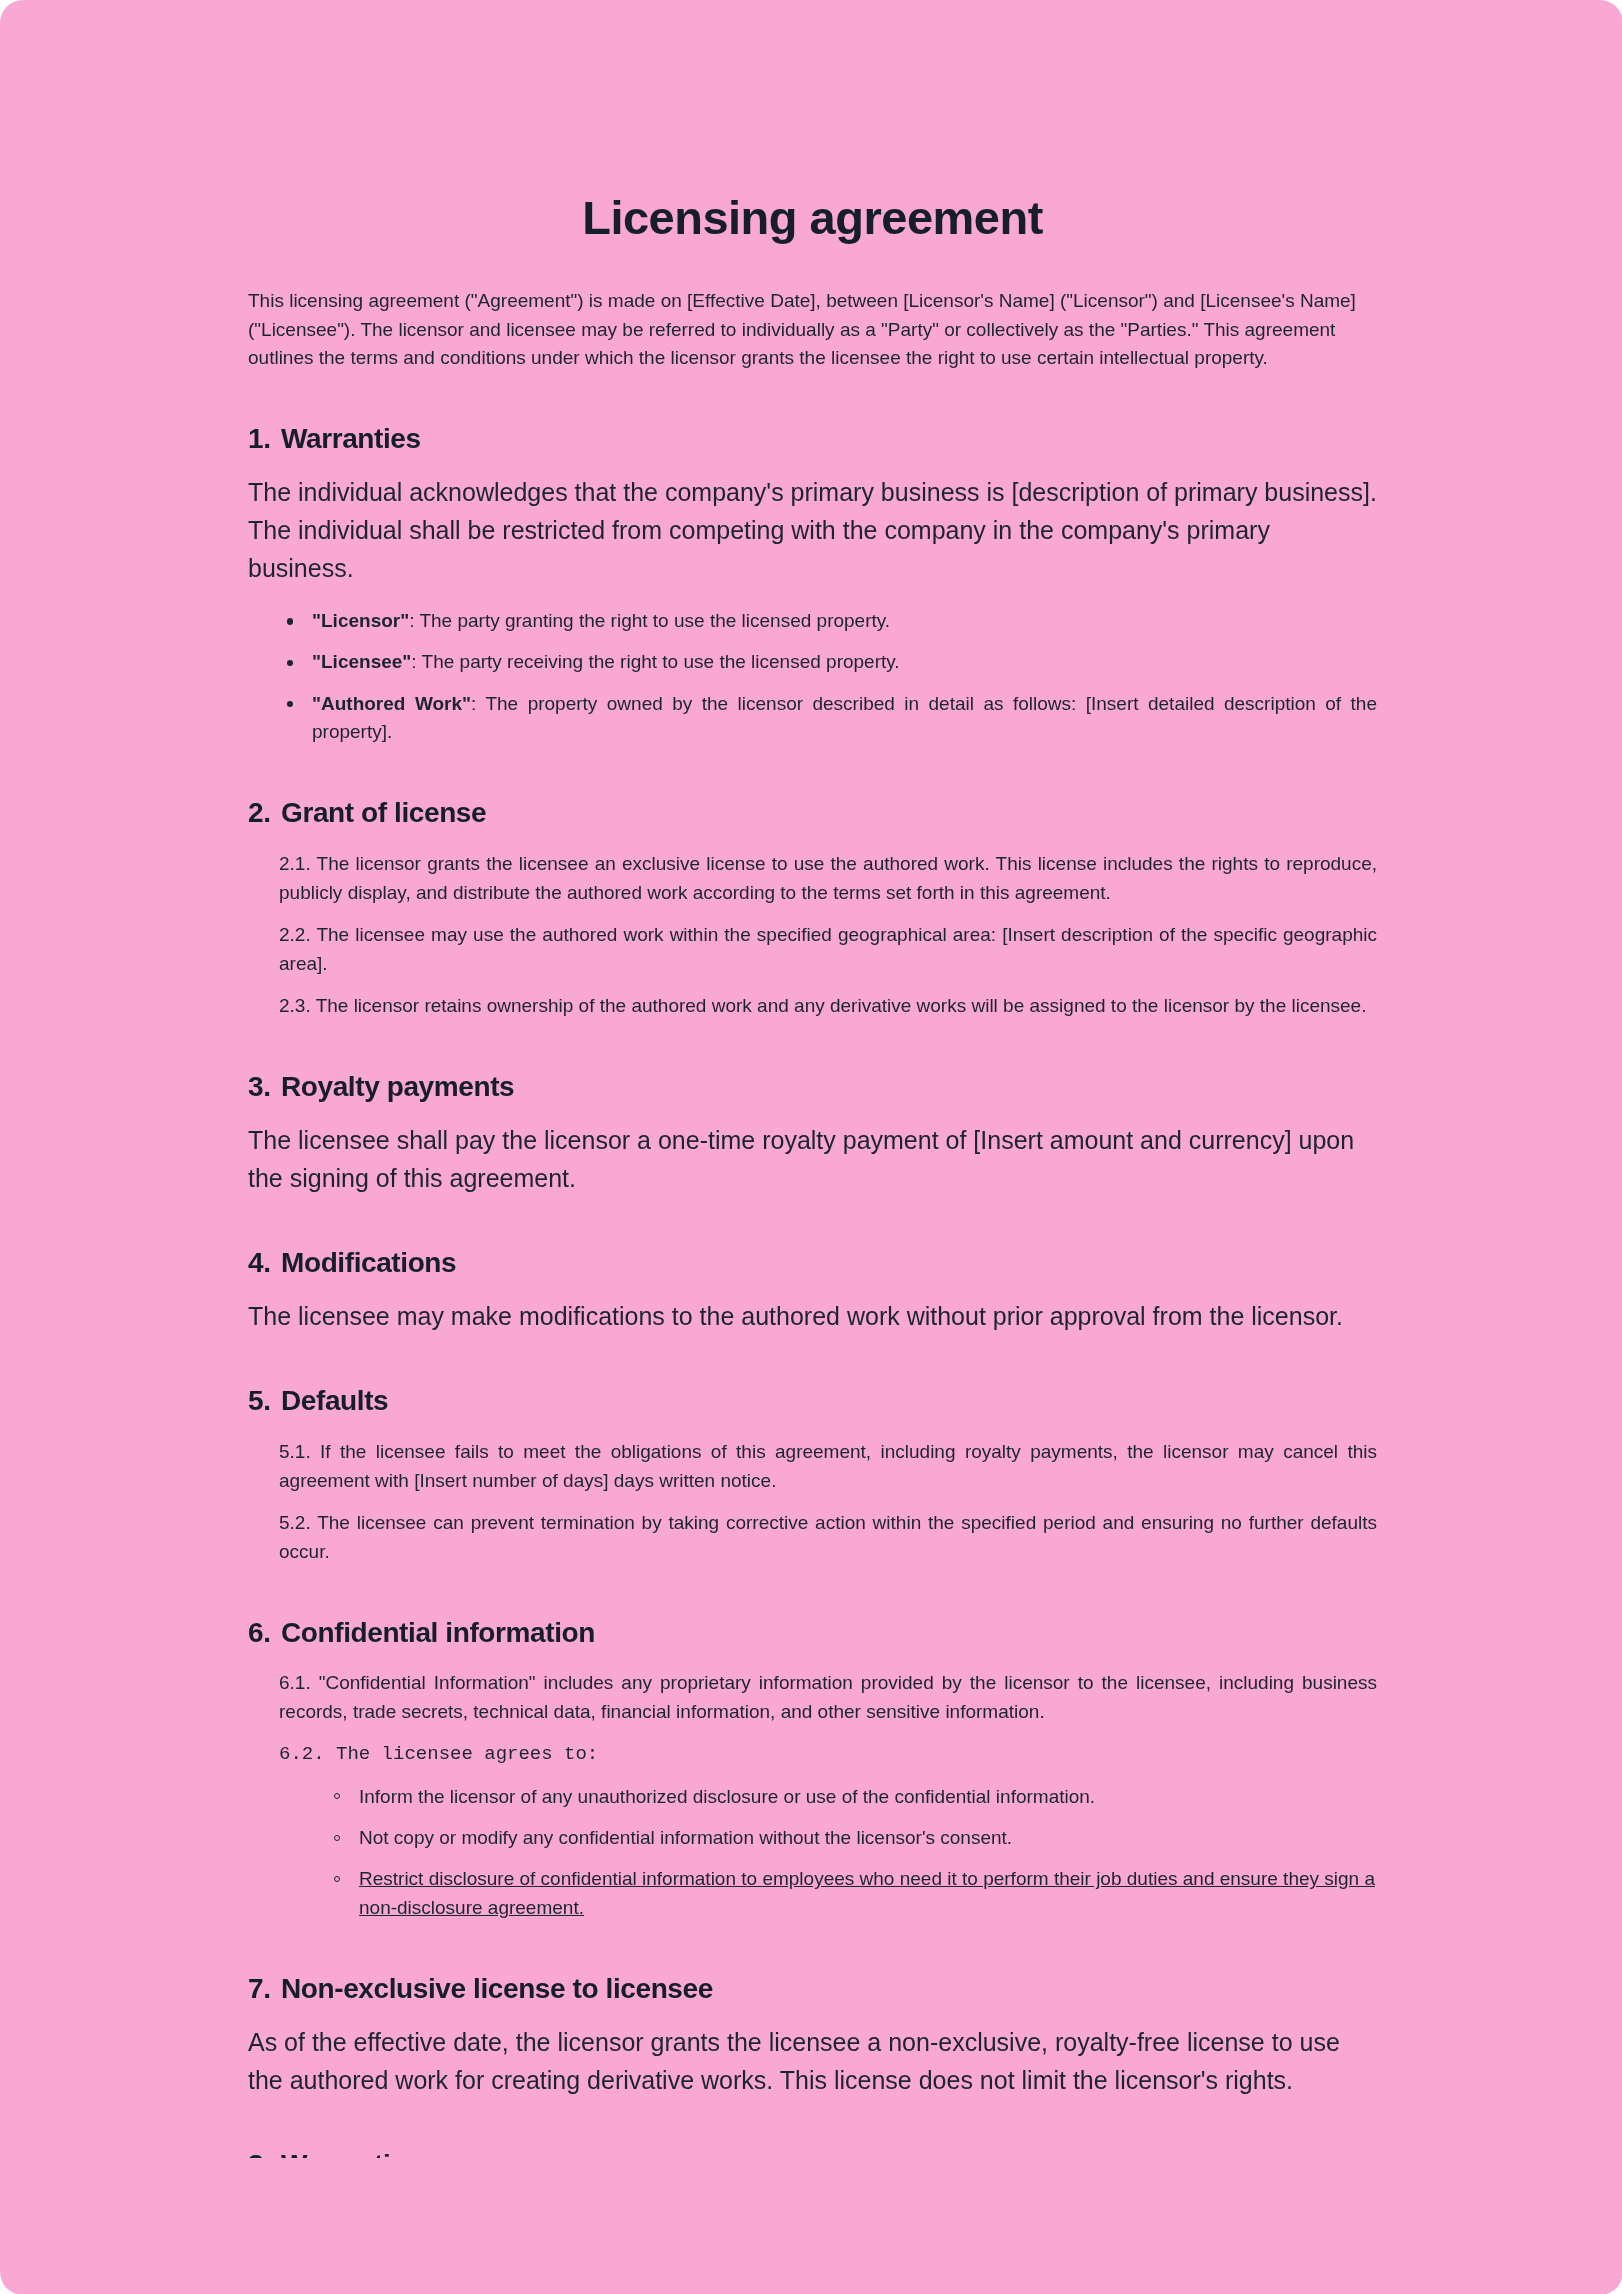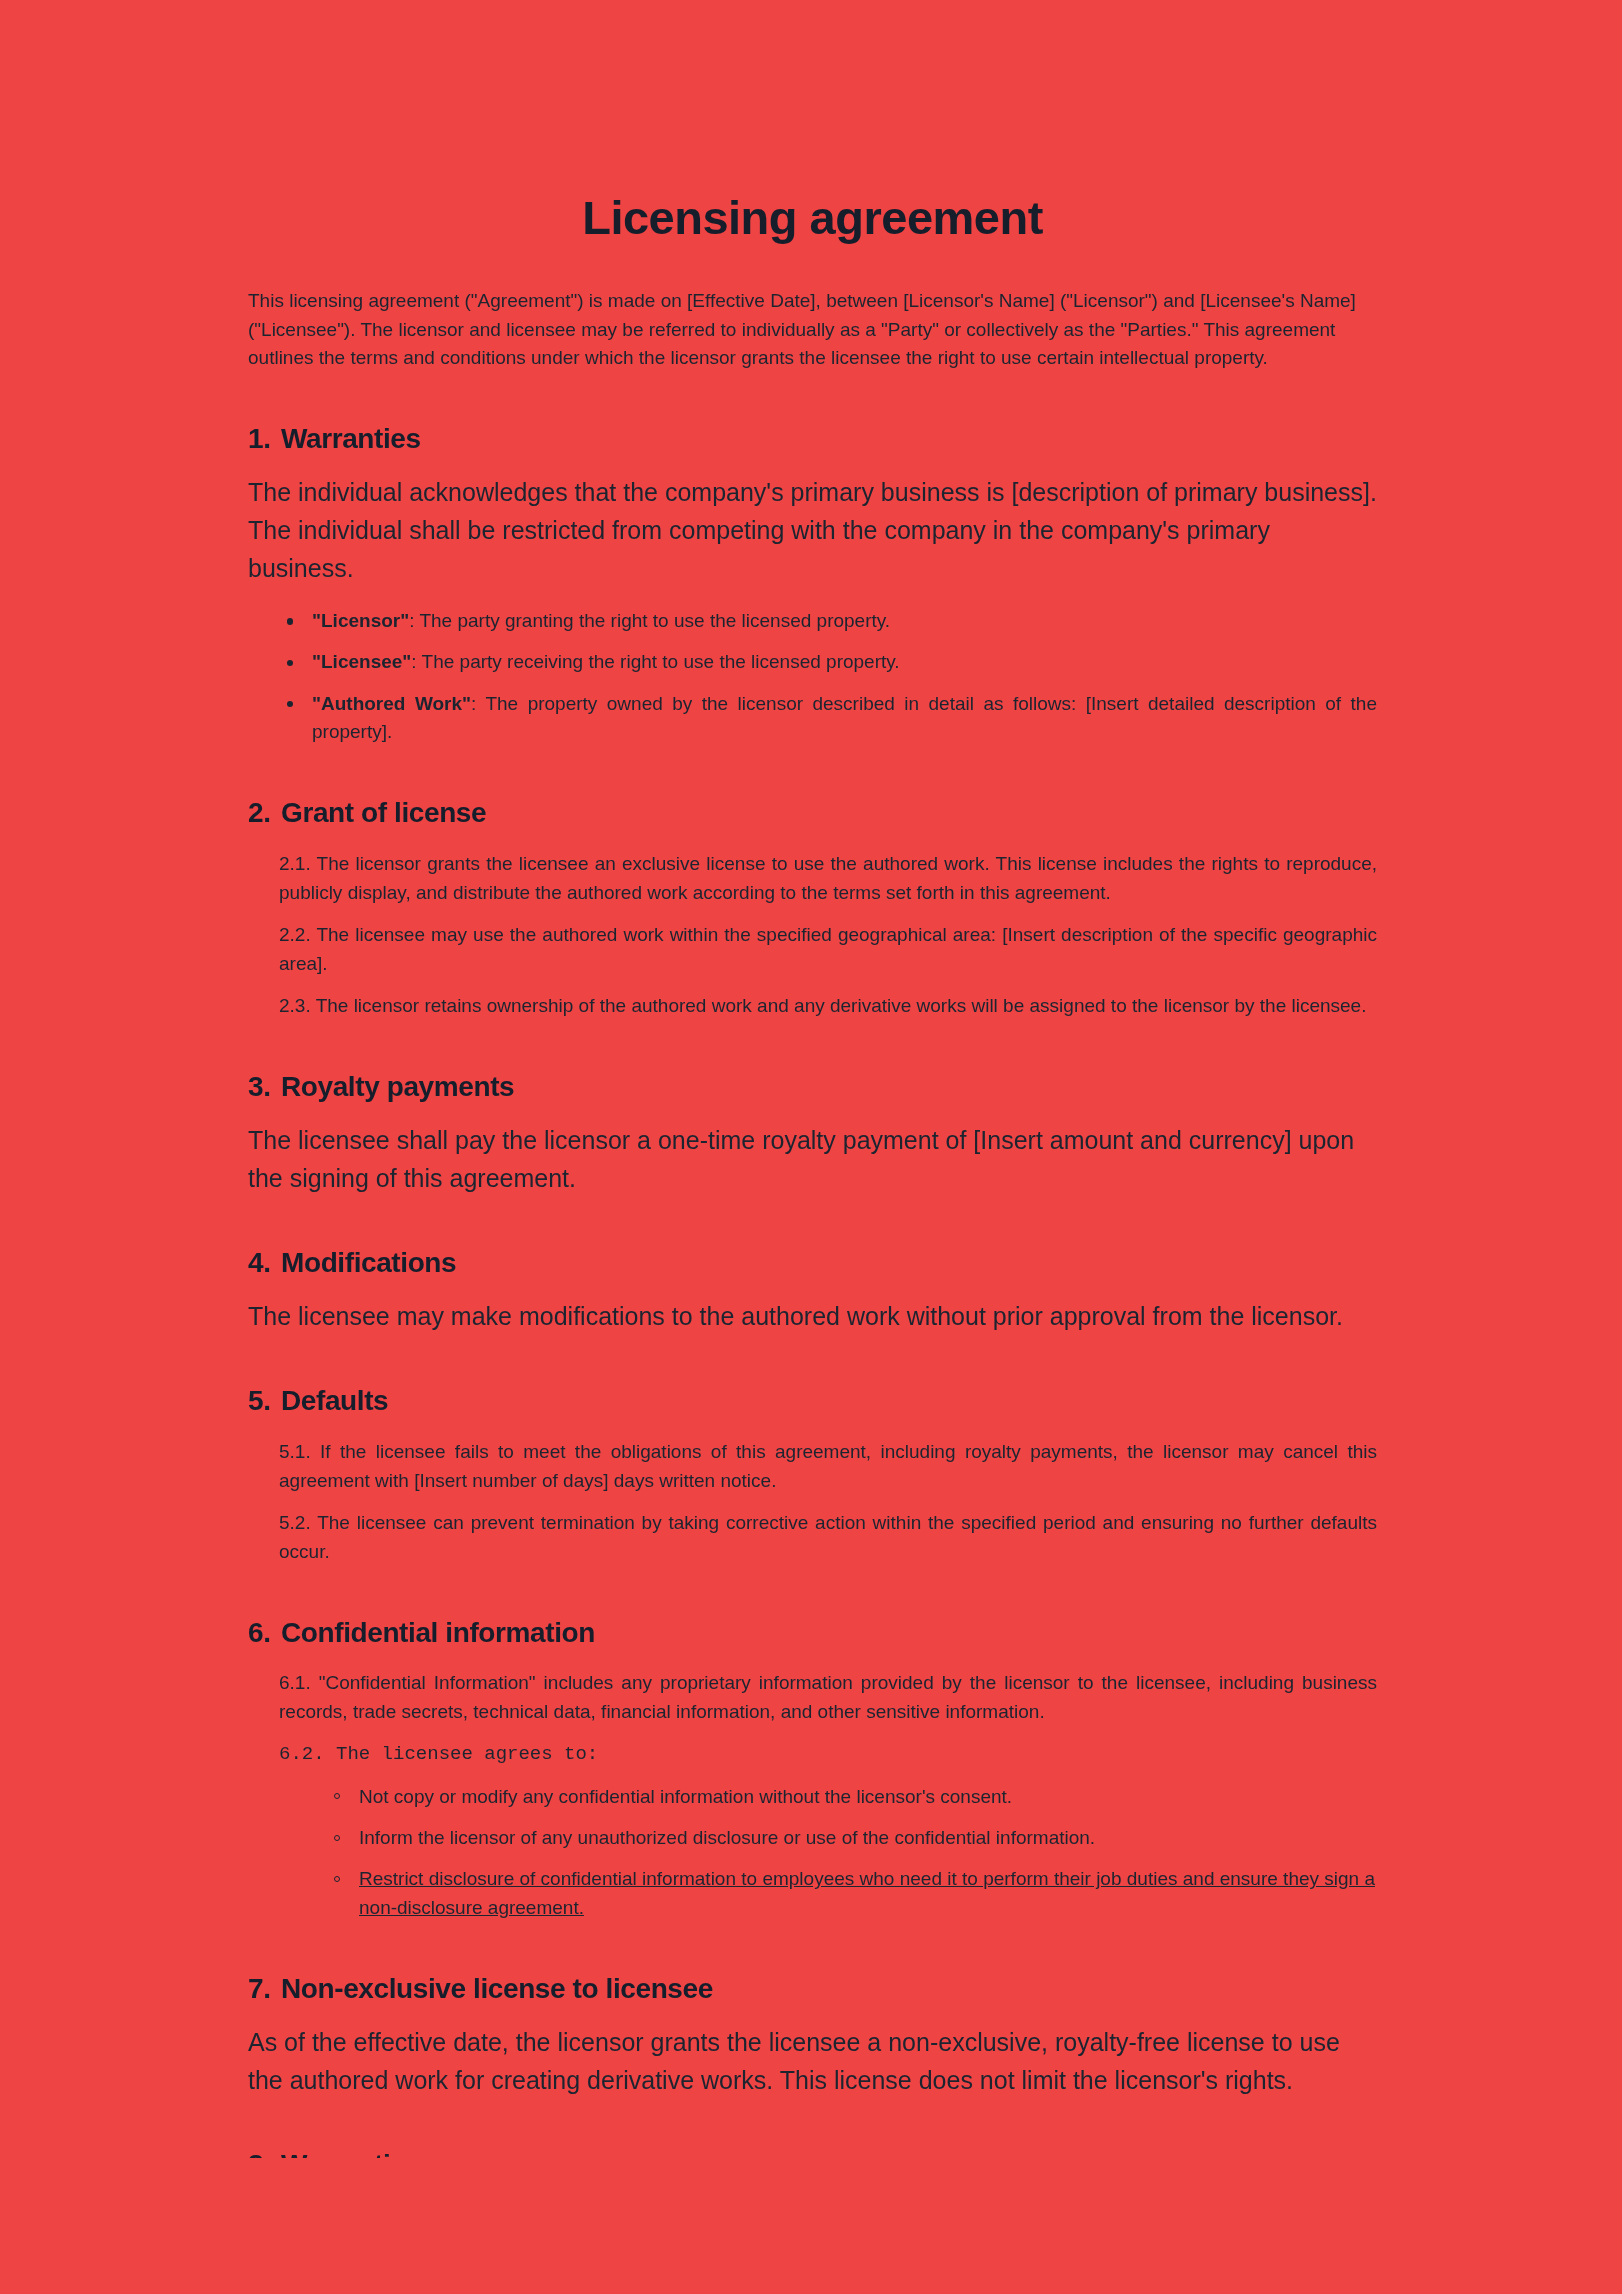--- a/index.html
+++ b/index.html
@@ -10,23 +10,24 @@
   }
   body {
     font-family: "Liberation Sans", "DejaVu Sans", sans-serif;
     color: #1c2430;
     -webkit-font-smoothing: antialiased;
   }
   .page {
     position: relative;
     width: 1623px;
     height: 2295px;
-    background: #ef4444;
+    background: #f9a8d4;
     overflow: hidden;
     box-sizing: border-box;
+    border-radius: 23px;
   }
   .sheet {
     position: absolute;
     left: 248px;
     top: 0;
     width: 1129px;   
   }
 
   
   .doc-title {
@@ -243,22 +244,22 @@
     <div class="gap-before-head"></div>
     <div class="section">
       <div class="sec-head">
         <span class="sec-num">6.</span>
         <span class="sec-title">Confidential information</span>
       </div>
       <div class="subpara-group">
         <p class="subpara">6.1. "Confidential Information" includes any proprietary information provided by the licensor to the licensee, including business records, trade secrets, technical data, financial information, and other sensitive information.</p>
         <p class="subpara plain">6.2. The licensee agrees to:</p>
         <ul class="circle-list">
+          <li>Inform the licensor of any unauthorized disclosure or use of the confidential information.</li>
           <li>Not copy or modify any confidential information without the licensor's consent.</li>
-          <li>Inform the licensor of any unauthorized disclosure or use of the confidential information.</li>
           <li>Restrict disclosure of confidential information to employees who need it to perform their job duties and ensure they sign a non-disclosure agreement.</li>
         </ul>
       </div>
     </div>
 
     <div class="gap-before-head"></div>
     <div class="section">
       <div class="sec-head">
         <span class="sec-num">7.</span>
         <span class="sec-title">Non-exclusive license to licensee</span>

